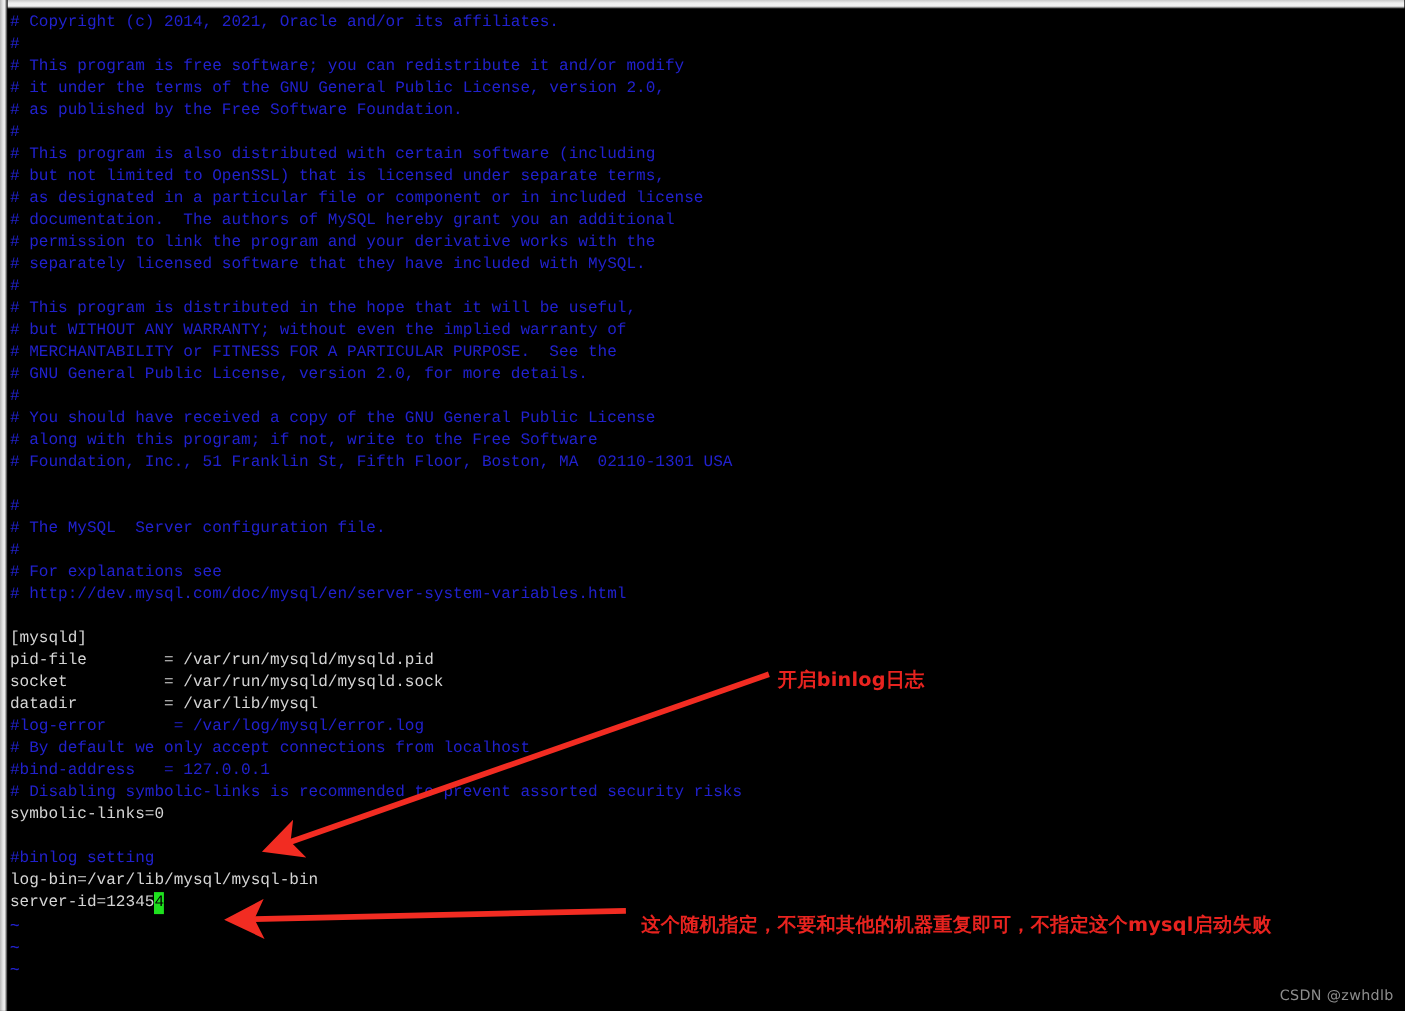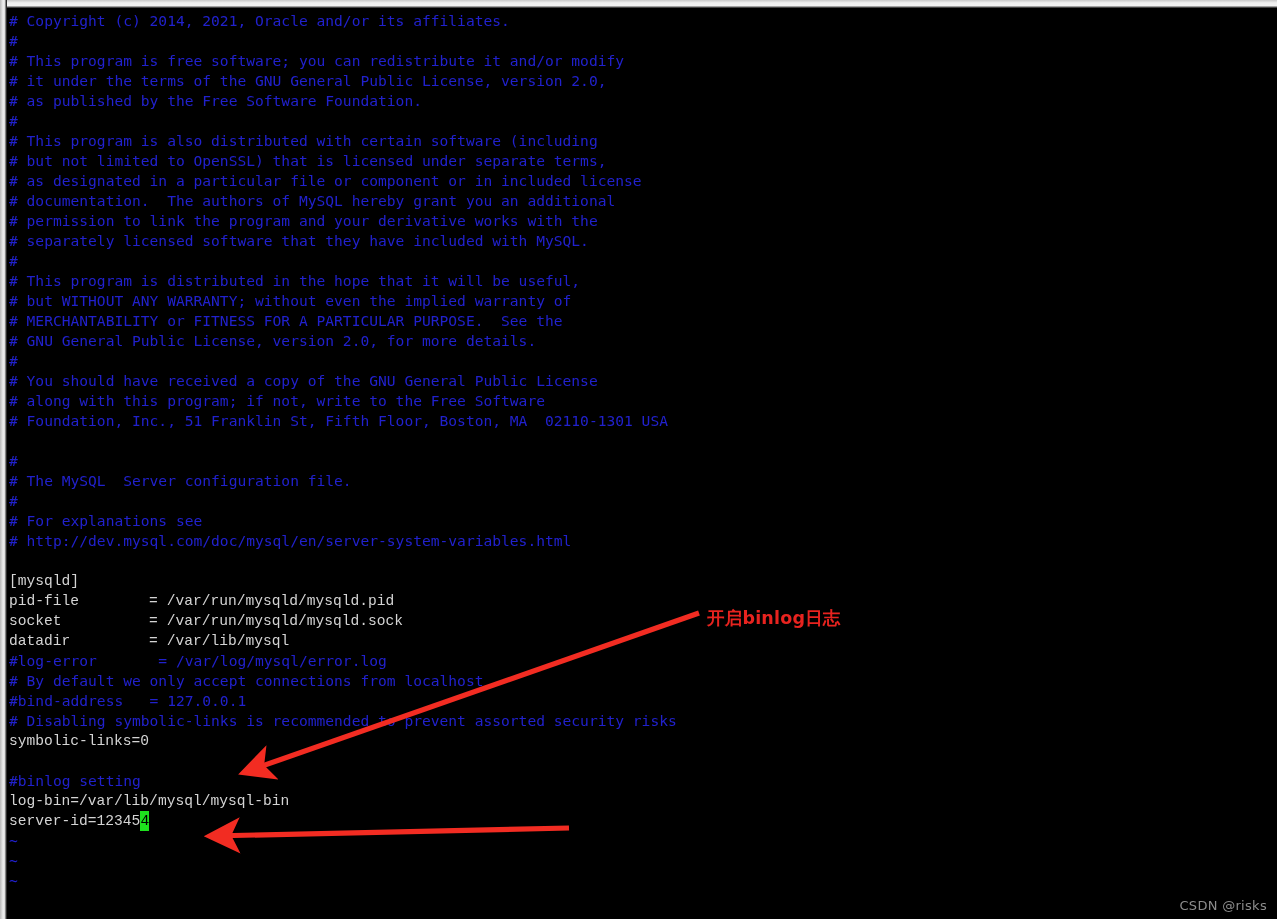--- a/index.html
+++ b/index.html
@@ -42,21 +42,21 @@
     line-height: 20px;
     letter-spacing: 0px;
     white-space: pre;
     color: #d8d8d8;
   }
   .line {
     height: 20px;
     line-height: 20px;
     white-space: pre;
   }
-  .comment { color: #2121cd; }
+  .comment { color: #2121cd; font-family: Liberation Mono, monospace; }
   .code    { color: #d4d4d4; font-family: Liberation Mono, monospace; }
   .tilde   { color: #2121cd; }
   .cursor {
     background: #1ee11e;
     color: #000000;
     display: inline-block;
   }
 
   
   #overlay {
@@ -105,16 +105,17 @@
         <marker id="ah" markerWidth="7" markerHeight="7" refX="5.6" refY="3.5" orient="auto" markerUnits="strokeWidth">
           <path d="M7,3.5 L0,0 L1.7,3.5 L0,7 Z" fill="#f22c22"></path>
         </marker>
       </defs>
       <line x1="686" y1="613" x2="232" y2="772" stroke="#f22c22" stroke-width="5.2" marker-end="url(#ah)"></line>
       <line x1="556" y1="828" x2="198" y2="836" stroke="#f22c22" stroke-width="5.2" marker-end="url(#ah)"></line>
     </svg>
 
     <div class="annot" id="annot-binlog">开启binlog日志</div>
 
+    <div class="annot" id="annot-serverid">这个随机指定，不要和其他的机器重复即可，不指定这个mysql启动失败</div>
   </div>
 
-  <div id="watermark">CSDN @risks</div>
+  <div id="watermark">CSDN @zwhdlb</div>
 </div>
 
 </body></html>

